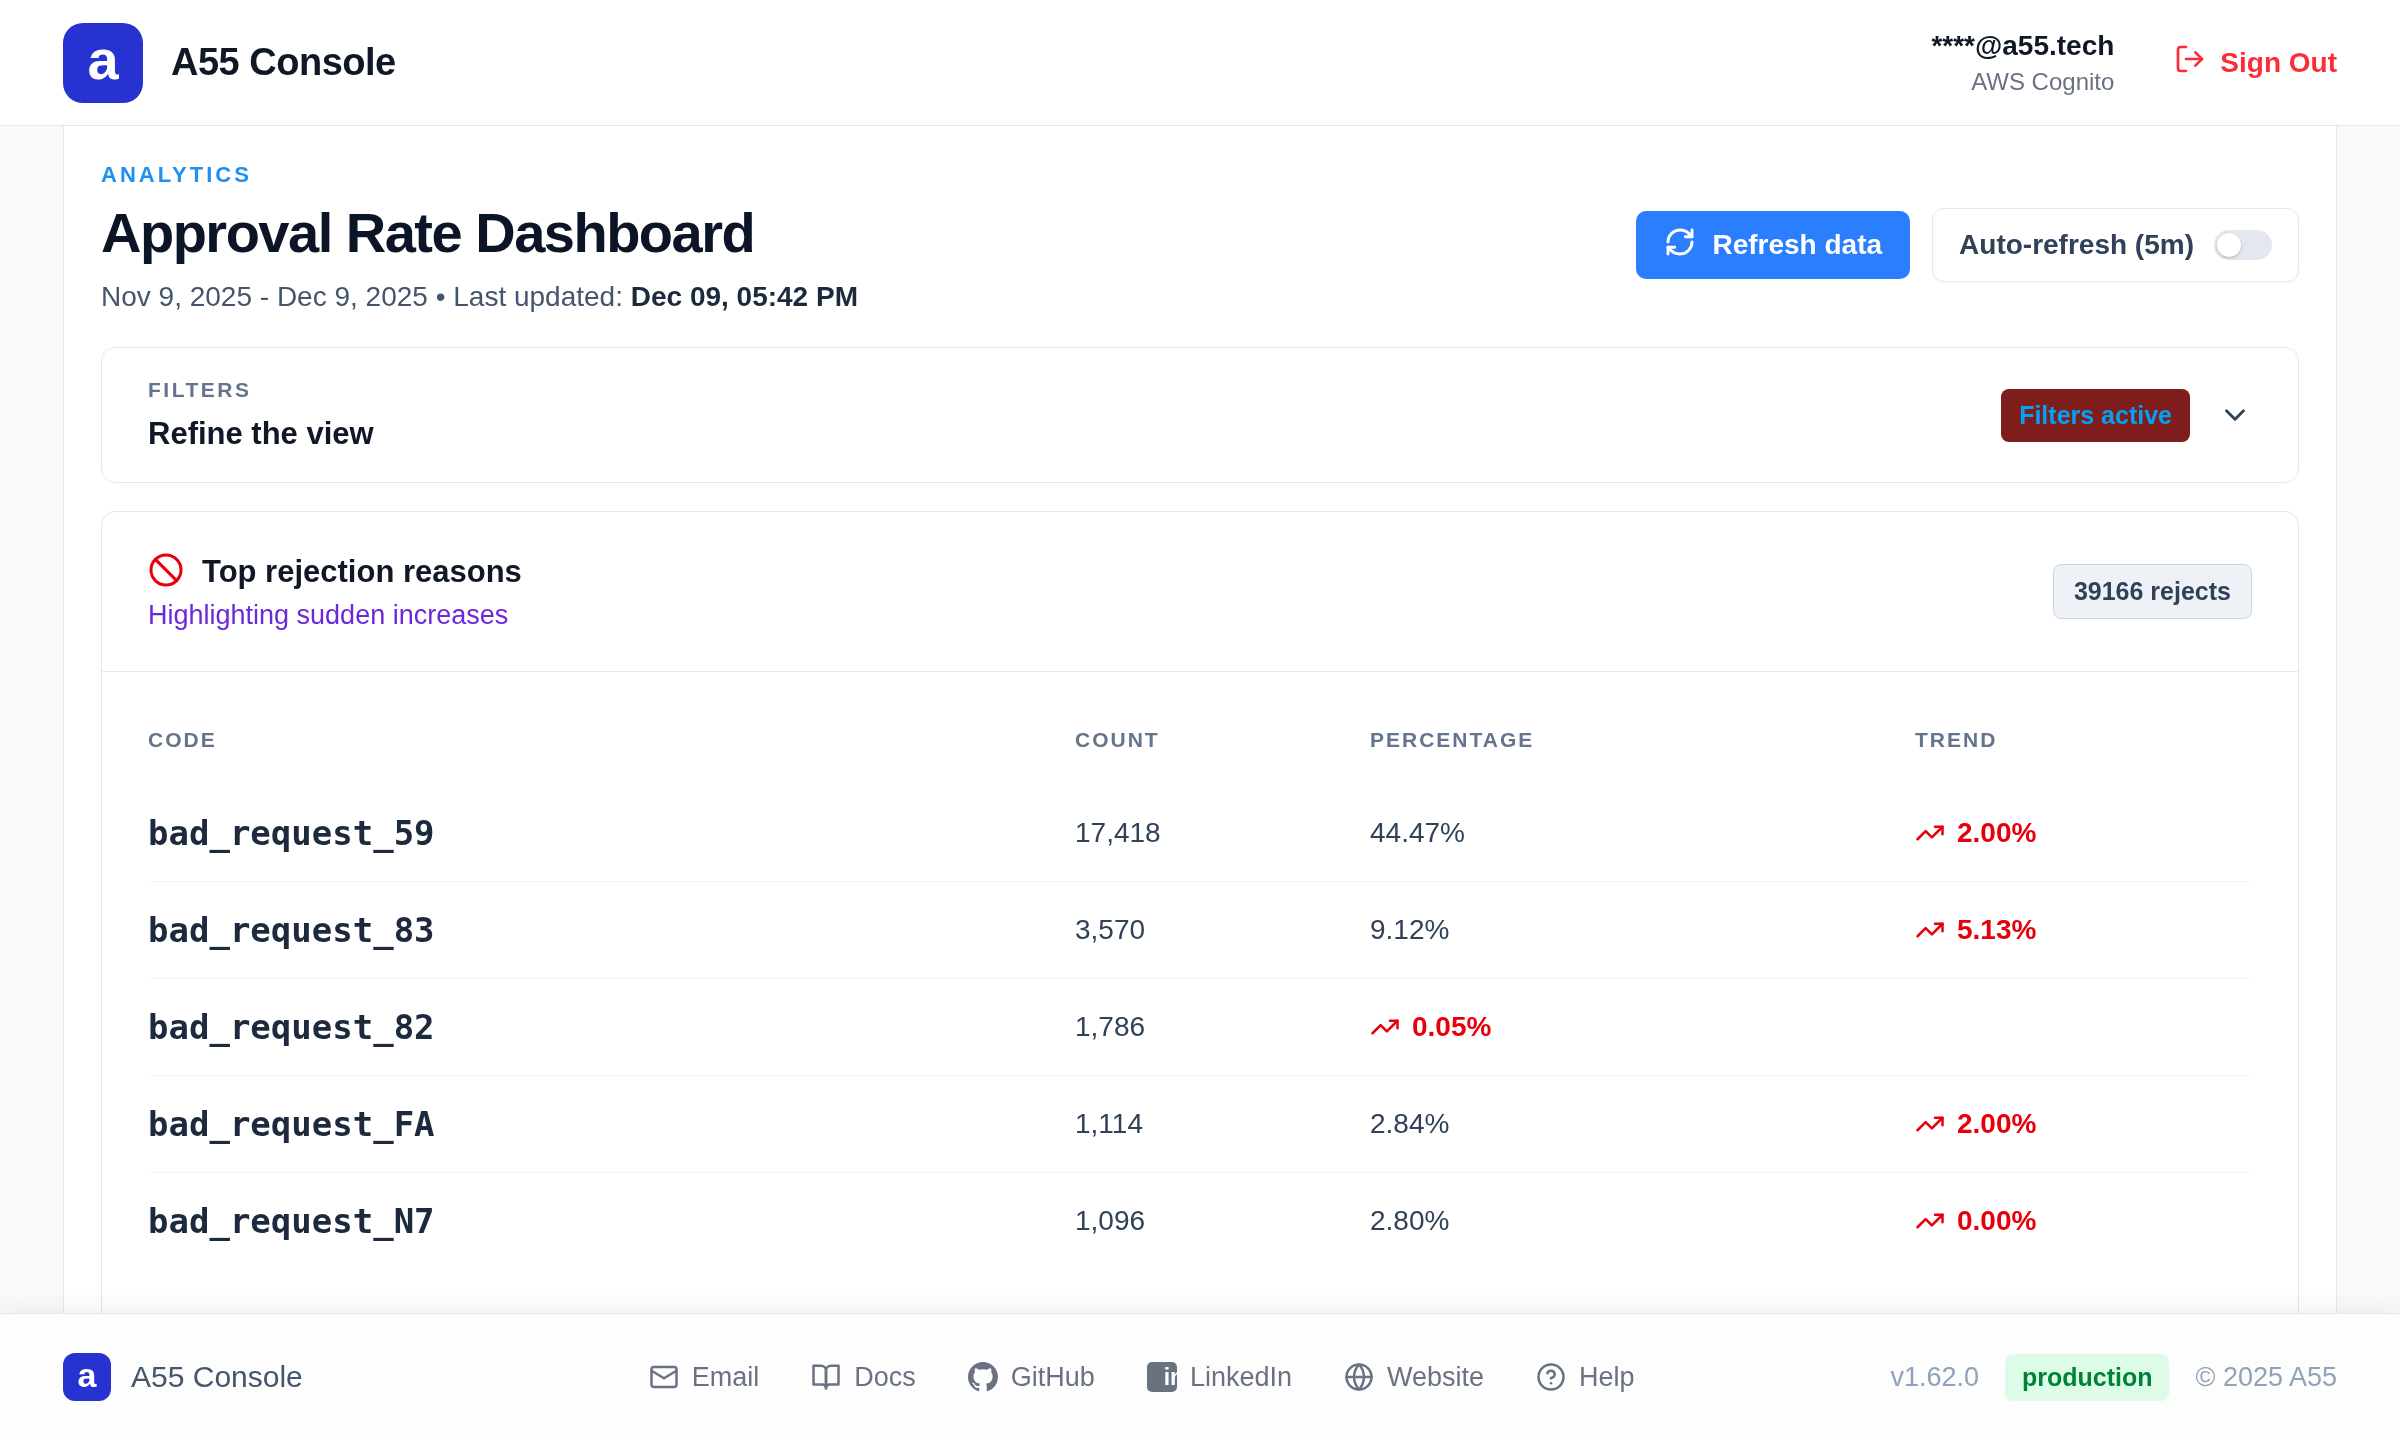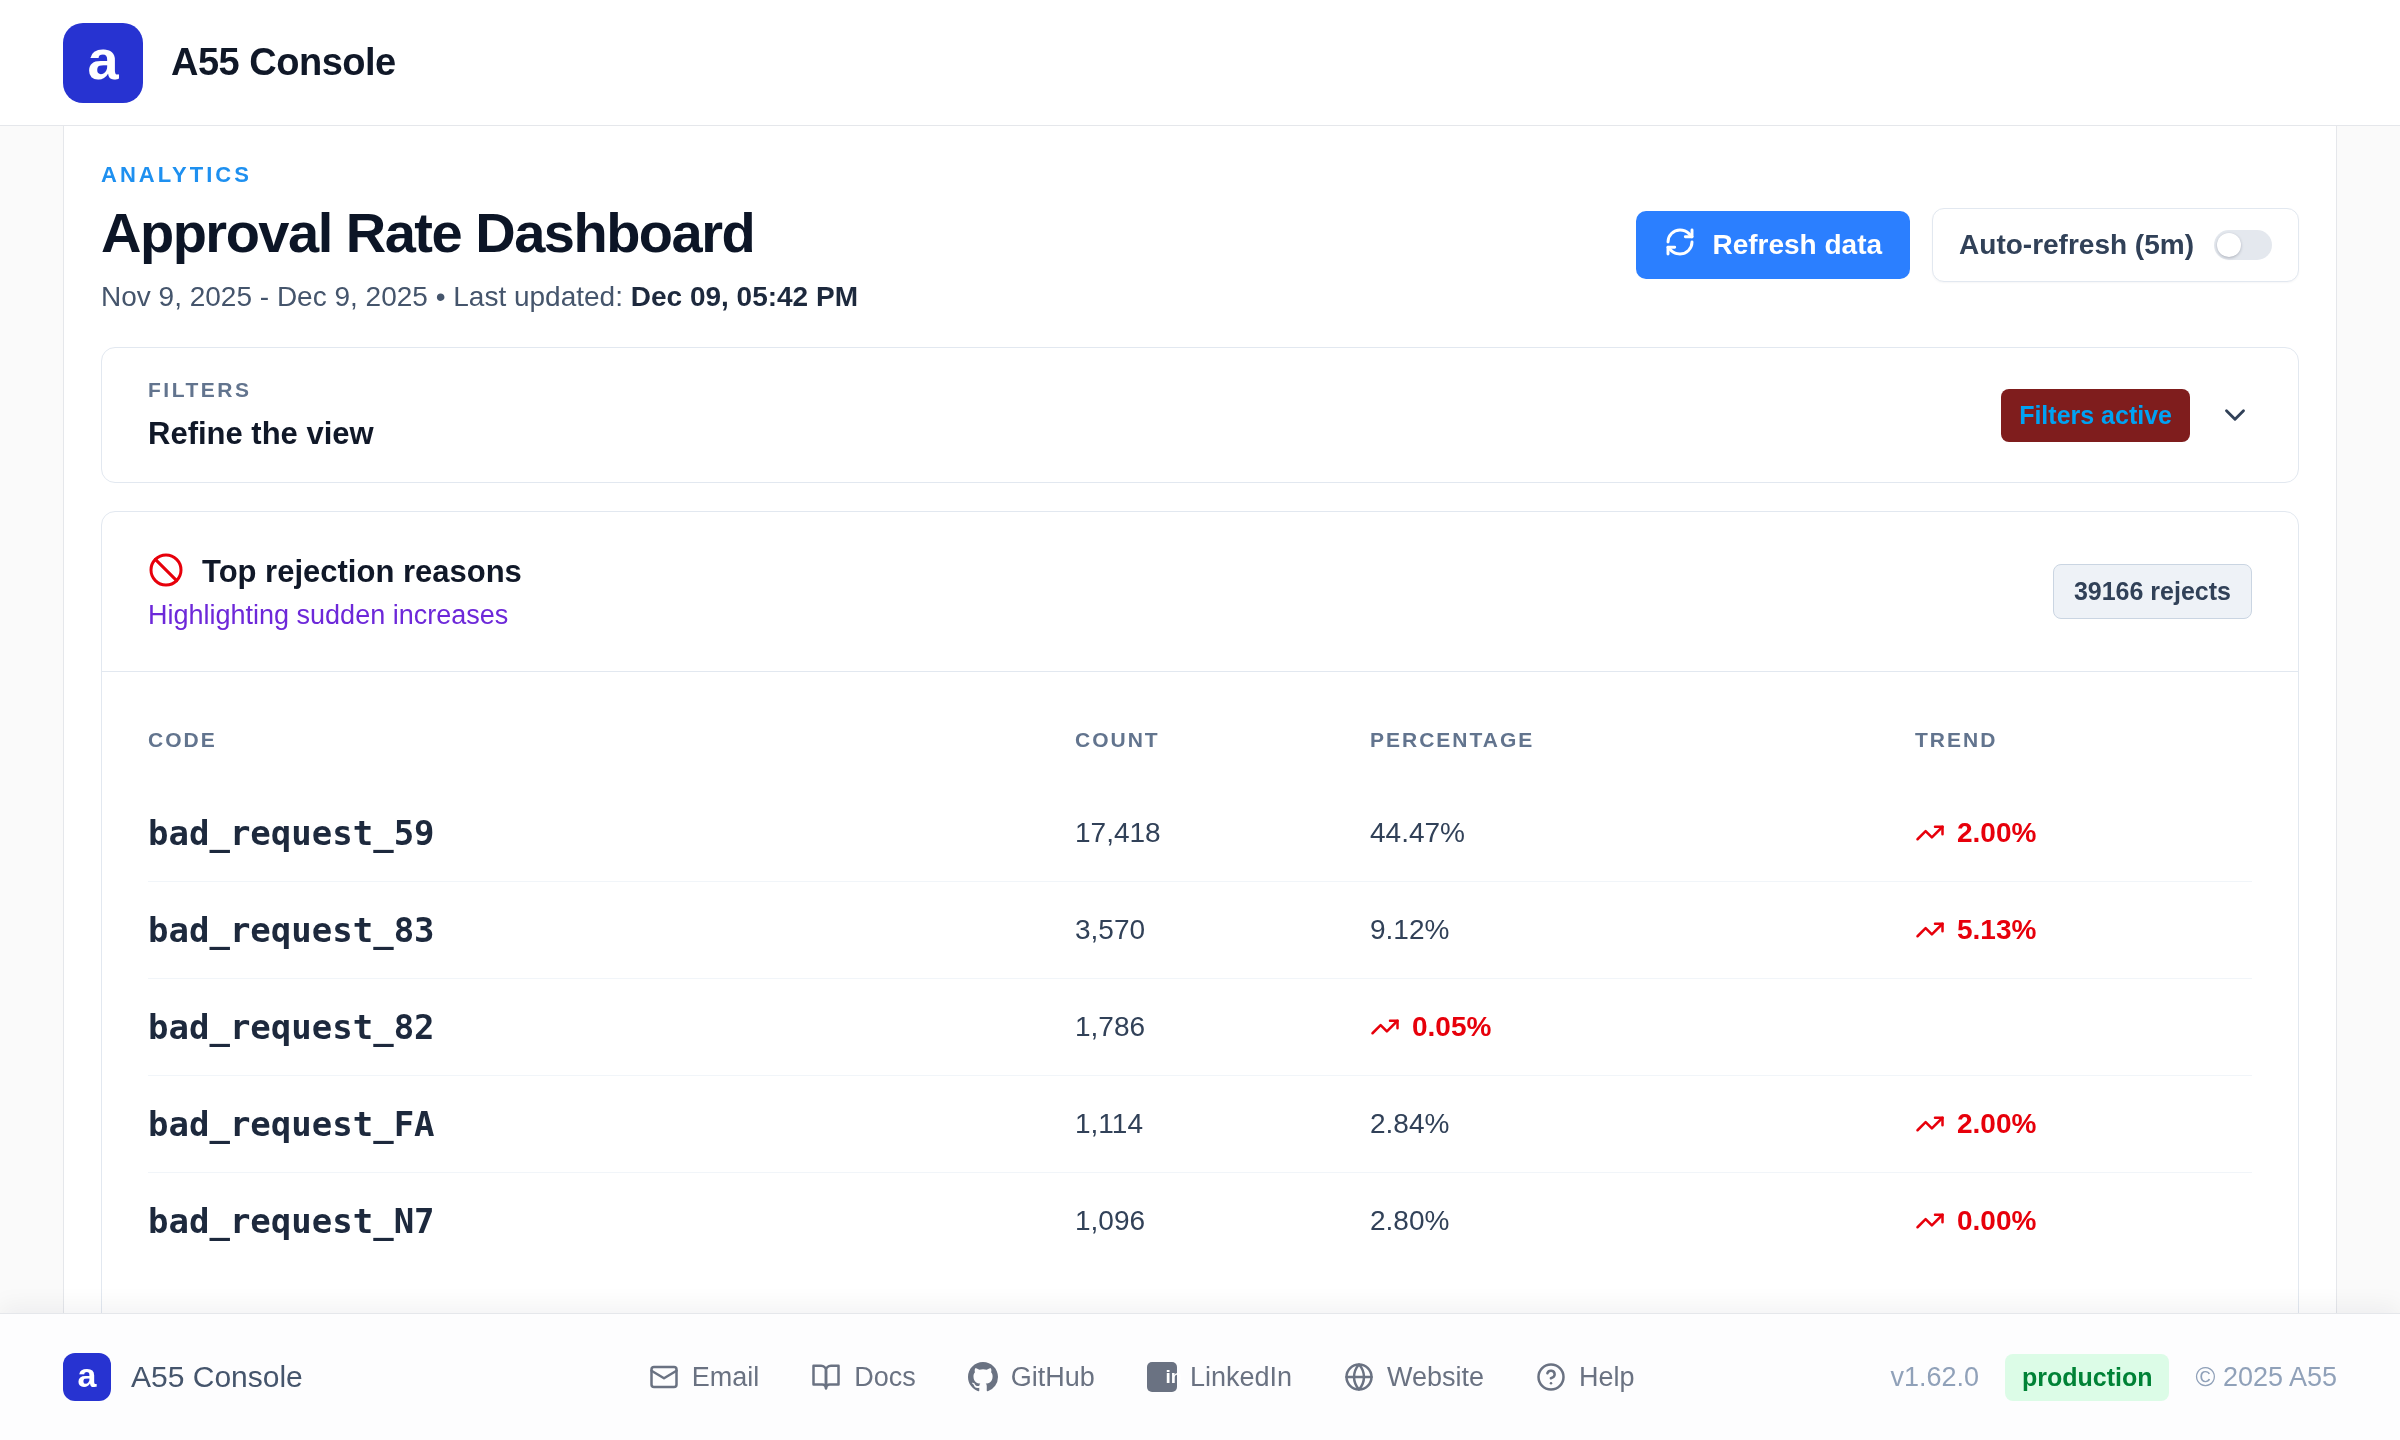--- a/index.html
+++ b/index.html
@@ -89,33 +89,49 @@
   .app-footer { position:absolute; bottom:0; left:0; width:2400px; height:127px;
     background:#fdfdfe; border-top:1px solid #e5e7eb; box-shadow:0 -8px 22px rgba(15,23,42,.05);
     display:flex; align-items:center; padding:0 63px; z-index:30; }
   .f-brand { display:flex; align-items:center; gap:20px; width:330px; }
   .f-name { font-size:30px; color:#45556c; }
   .f-links { flex:1; display:flex; align-items:center; justify-content:center; gap:52px; }
   .f-link { display:flex; align-items:center; gap:13px; color:#6a7282; font-size:27px;
     cursor:pointer; }
   .f-link svg { width:30px; height:30px; }
   .li-box { width:30px; height:30px; background:#6a7282; border-radius:5px; color:#fff;
-    font-size:19px; font-weight:bold; display:flex; align-items:center; justify-content:center;padding-left:24px; }
+    font-size:23px; font-weight:bold; display:flex; align-items:center; justify-content:center;padding-left:24px; }
   .f-right { display:flex; align-items:center; gap:26px; }
   .f-muted { font-size:27px; color:#90a1b9; }
   .badge-env { background:#dcfce7; color:#008236; font-size:25px; font-weight:bold;
     padding:9px 17px; border-radius:8px; }
 </style>
 </head>
 <body>
 
 <header class="app-header">
   <div class="brand">
     <div class="logo">a</div>
     <div class="app-title">A55 Console</div>
+  </div>
+  <div class="header-right">
+    <div class="user-block">
+      <div class="user-email">****@a55.tech</div>
+      <div class="user-provider">AWS Cognito</div>
+    </div>
+    <div class="signout">
+      <span>
+        <svg viewBox="0 0 24 24" fill="none" stroke="#fb2c36" stroke-width="2" stroke-linecap="round" stroke-linejoin="round">
+          <path d="M9 21H5a2 2 0 0 1-2-2V5a2 2 0 0 1 2-2h4"></path>
+          <polyline points="16 17 21 12 16 7"></polyline>
+            <line x1="21" x2="9" y1="12" y2="12"></line>
+        </svg>
+      </span>
+      <span>Sign Out</span>
+    </div>
   </div>
 </header>
 
 <div class="main-col">
 
   <section class="page-head">
     <div>
       <div class="eyebrow">ANALYTICS</div>
       <h1 class="page-title">Approval Rate Dashboard</h1>
       <div class="page-meta">

